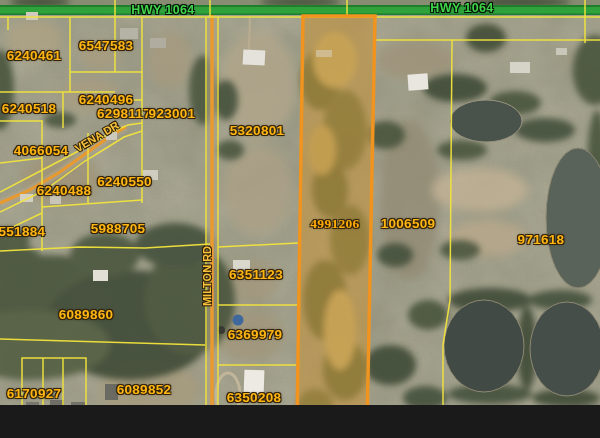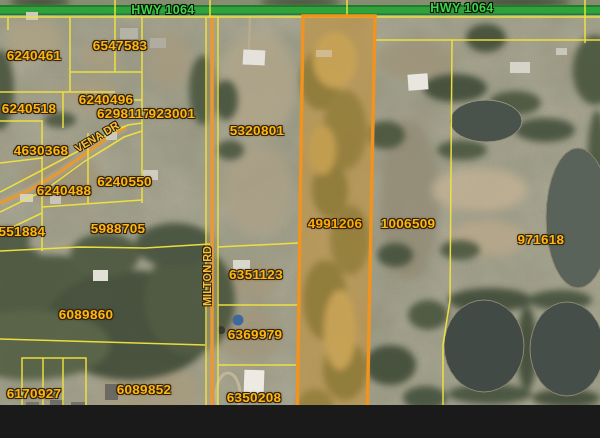--- a/index.html
+++ b/index.html
@@ -4,21 +4,21 @@
 <style>
   html,body{margin:0;padding:0;background:#1a1a1a;}
   .stage{position:relative;width:600px;height:405px;overflow:hidden;
          font-family:"Liberation Sans",sans-serif;background:#97917b;}
   .stage svg{position:absolute;left:0;top:0;}
   .plabel{position:absolute;transform:translate(-50%,-50%);
           font-weight:bold;font-size:13.5px;letter-spacing:.3px;color:#FFB612;
           white-space:nowrap;line-height:1;
           text-shadow:-1px -1px 0 #33230a,1px -1px 0 #33230a,-1px 1px 0 #33230a,
                       1px 1px 0 #33230a,0 0 3px rgba(0,0,0,.8);}
-  .plabel.selected{color:#FFAB07;}
+  .plabel.selected{color:#FFAB07;font-family:Liberation Serif, serif;}
   .rlabel{position:absolute;transform:translate(-50%,-50%);font-weight:bold;
           white-space:nowrap;line-height:1;}
   .rlabel.hwy{font-size:12.5px;color:#3FD449;letter-spacing:.4px;
           text-shadow:-1px -1px 0 #071207,1px -1px 0 #071207,-1px 1px 0 #071207,
                       1px 1px 0 #071207,0 0 2px #000;}
   .rlabel.minor{font-size:11px;color:#F7C23A;
           text-shadow:-1px -1px 0 #33230a,1px -1px 0 #33230a,-1px 1px 0 #33230a,
                       1px 1px 0 #33230a;}
   .rot-vert{transform:translate(-50%,-50%) rotate(-90deg);}
   .rot-vena{transform:translate(-50%,-50%) rotate(-31deg);}
@@ -216,27 +216,27 @@
 
   <polygon points="303,16 375,16 367,430 297,426" fill="#E6A32D" fill-opacity=".22" stroke="#F0941F" stroke-width="3.5"></polygon>
 </svg>
 
   <div class="rlabel hwy" style="left:163px;top:10px;">HWY 1064</div>
   <div class="rlabel hwy" style="left:462px;top:8px;">HWY 1064</div>
   <div class="rlabel minor rot-vert" style="left:207px;top:276px;">MILTON RD</div>
   <div class="rlabel minor rot-vena" style="left:97px;top:137px;">VENA DR</div>
 
   <div class="plabel" style="left:34px;top:56px;">6240461</div>
-  <div class="plabel" style="left:106px;top:46px;margin-left:14px;">6547583</div>
+  <div class="plabel" style="left:106px;top:46px;">6547583</div>
   <div class="plabel" style="left:29px;top:109px;">6240518</div>
   <div class="plabel" style="left:86px;top:100px;padding-left:40px;">6240496</div>
   <div class="plabel" style="left:124px;top:114px;">6298117</div>
   <div class="plabel" style="left:172px;top:114px;">923001</div>
   <div class="plabel" style="left:257px;top:131px;">5320801</div>
-  <div class="plabel" style="left:41px;top:151px;">4630368</div>
+  <div class="plabel" style="left:41px;top:151px;">4066054</div>
   <div class="plabel" style="left:116px;top:182px;padding-left:17px;">6240550</div>
   <div class="plabel" style="left:64px;top:191px;">6240488</div>
   <div class="plabel" style="left:18px;top:232px;">6551884</div>
   <div class="plabel" style="left:118px;top:229px;">5988705</div>
   <div class="plabel" style="left:86px;top:299px;margin-top:16px;">6089860</div>
   <div class="plabel" style="left:256px;top:275px;">6351123</div>
   <div class="plabel" style="left:255px;top:335px;text-align:center;">6369979</div>
   <div class="plabel" style="left:34px;top:394px;">6170927</div>
   <div class="plabel" style="left:144px;top:390px;">6089852</div>
   <div class="plabel" style="left:254px;top:398px;">6350208</div>

